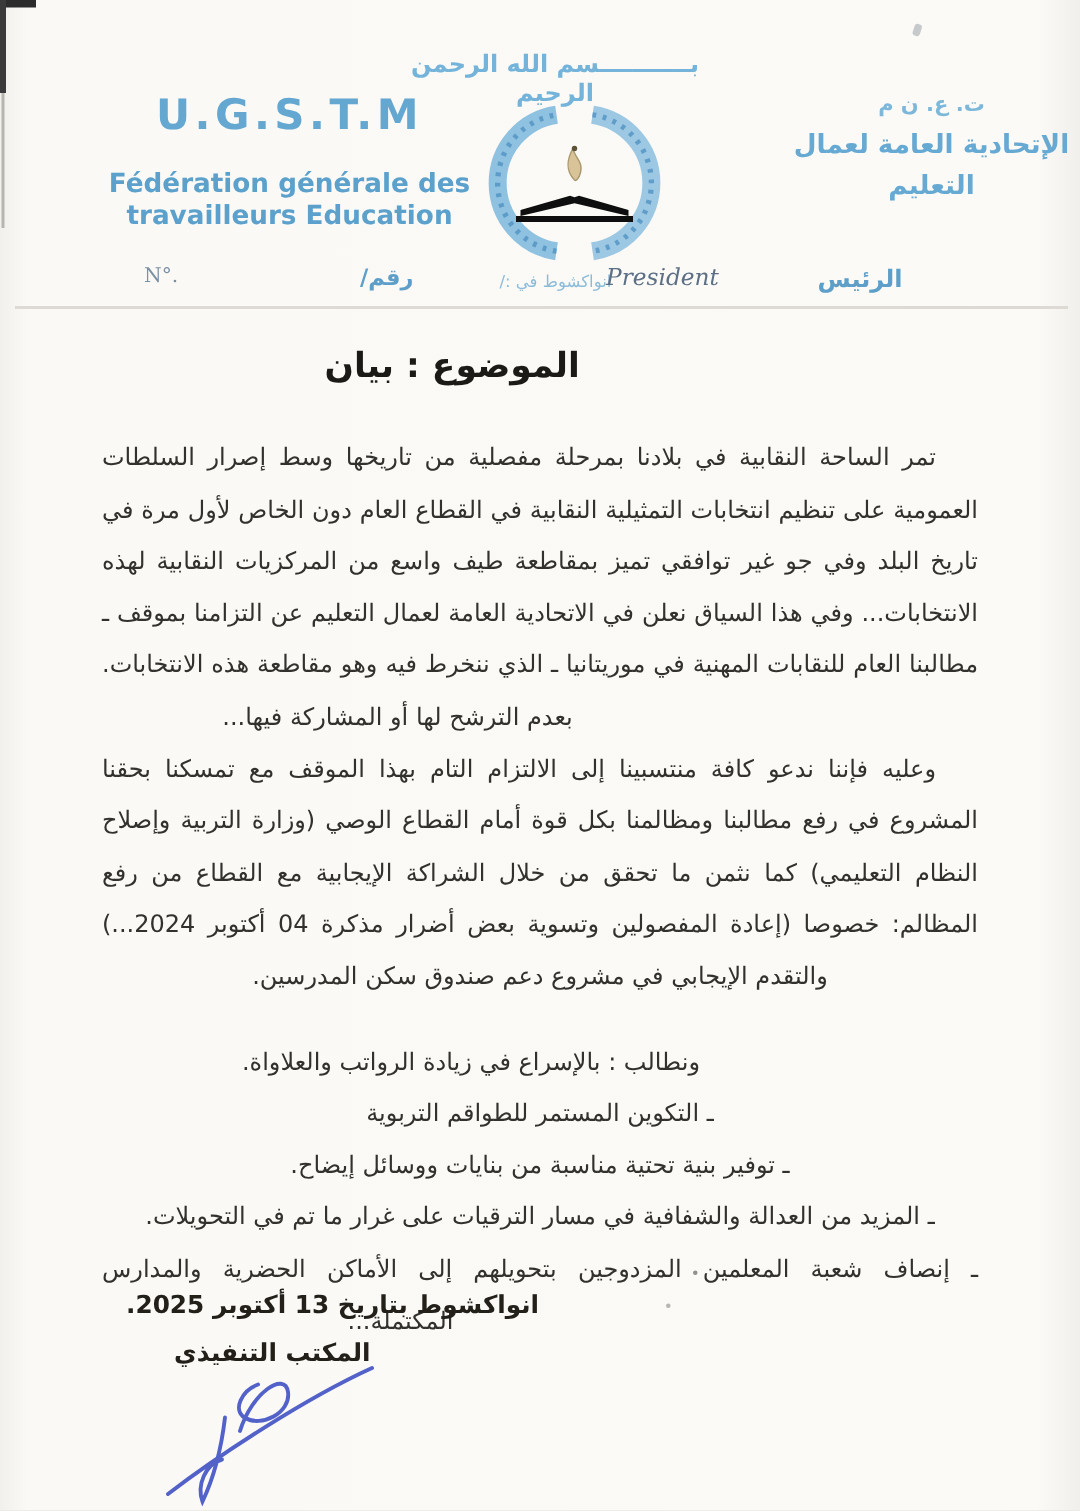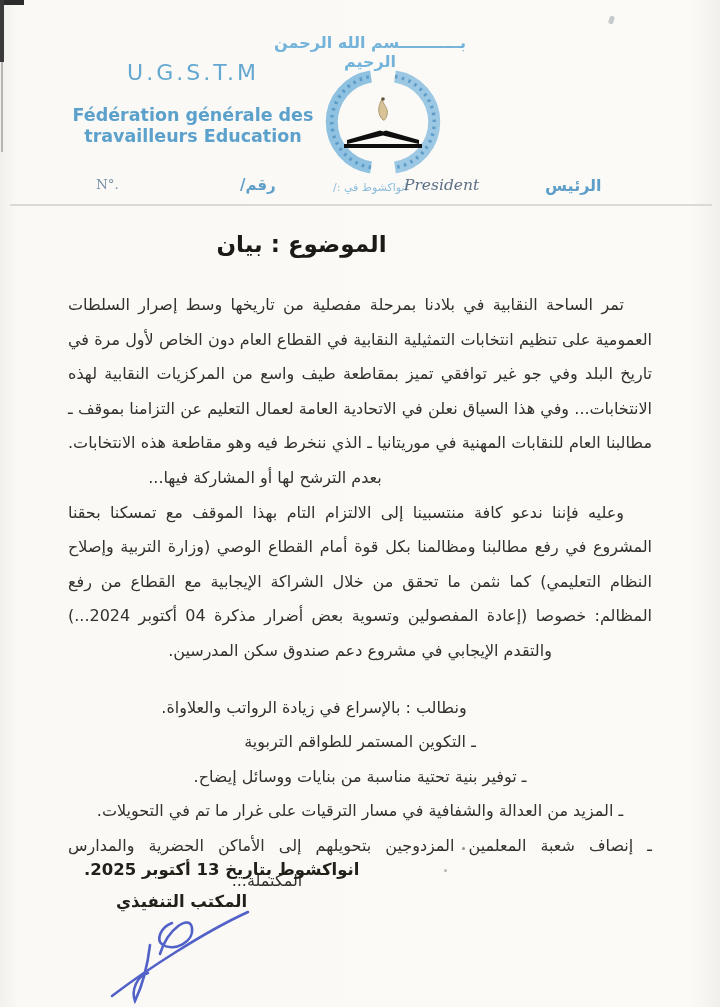--- a/index.html
+++ b/index.html
@@ -13,21 +13,21 @@
   .art-corner-v{position:absolute;left:0;top:0;width:4px;height:62px;background:#3a3a3a;}
   .art-corner-v2{position:absolute;left:1px;top:62px;width:2px;height:90px;background:#b7b5b0;}
   .art-speck1{position:absolute;left:609px;top:16px;width:5px;height:8px;background:#9aa2a8;opacity:.55;border-radius:2px;transform:rotate(18deg);}
   .dot1{position:absolute;left:462px;top:847px;width:3px;height:3px;background:#6f6d68;border-radius:50%;opacity:.75;}
   .dot2{position:absolute;left:444px;top:869px;width:3px;height:3px;background:#8a8882;border-radius:50%;opacity:.6;}
   .sep-line{position:absolute;left:10px;top:204px;width:702px;height:2px;background:#dcdad3;}
   
   .bismillah{position:absolute;left:255px;top:33px;width:230px;text-align:center;
     color:#74b3da;font-size:16px;font-weight:bold;direction:rtl;letter-spacing:0;}
   .org-latin{position:absolute;left:62px;top:60px;width:262px;text-align:center;color:#5fa3cd;}
-  .org-latin .acr{font-size:22px;font-weight:normal;letter-spacing:3px;color:#64a8d1;}
+  .org-latin .acr{font-size:28px;font-weight:bold;letter-spacing:3px;color:#64a8d1;}
   .org-latin .fr{font-size:17.5px;font-weight:bold;line-height:21px;margin-top:20px;color:#5ca1cc;}
   .org-ar{position:absolute;left:528px;top:62px;width:186px;text-align:center;direction:rtl;color:#74b1d7;}
   .org-ar .acr{font-size:14px;font-weight:bold;letter-spacing:2px;color:#7db8da;}
   .org-ar .nm{font-size:17.5px;font-weight:bold;line-height:27px;margin-top:6px;color:#66a9d2;}
   .emblem{position:absolute;left:297px;top:64px;width:172px;height:118px;}
   
   .ref{position:absolute;top:176px;font-size:14px;}
   .ref.no{left:96px;color:#7a90a5;font-family:"DejaVu Serif",serif;font-size:13.5px;}
   .ref.raqm{left:240px;color:#5d9fc9;font-weight:bold;direction:rtl;font-size:15px;}
   .ref.place{left:333px;color:#8cbcda;font-size:11px;direction:rtl;top:181px;}
@@ -79,20 +79,27 @@
       <path d="M 74 103.5 A 46 46 0 0 1 74 12.5" fill="none" stroke="#4c8fc0" stroke-width="3.5" stroke-dasharray="2.5 4.5" opacity="0.75"></path>
 
       <path d="M 86 56 C 80 50 81 42 85 35 C 86 41 92 44 90 51 C 89 55 87 57 86 56 Z" fill="#d9c49a" stroke="#ab9a70" stroke-width="1"></path>
       <circle cx="86" cy="35" r="1.8" fill="#5f5338"></circle>
 
       <path d="M 50 76 L 83 66.5 L 86 67.5 L 89 66.5 L 122 76 L 122 80 L 86 71.5 L 50 80 Z" fill="#0e0e0e"></path>
       <rect x="47" y="80" width="78" height="4" fill="#0e0e0e"></rect>
     </svg>
   </div>
 
+  <div class="org-ar">
+    <div class="acr">ت. ع. ن م</div>
+    <div class="nm">
+      <div>الإتحادية العامة لعمال</div>
+      <div>التعليم</div>
+    </div>
+  </div>
 
   <div class="ref no">N°.</div>
   <div class="ref raqm">رقم/</div>
   <div class="ref place">انواكشوط في :/</div>
   <div class="ref pres">President</div>
   <div class="ref rais">الرئيس</div>
 
   <div class="sep-line"></div>
 
   <div class="doc-title">الموضوع : بيان</div>

